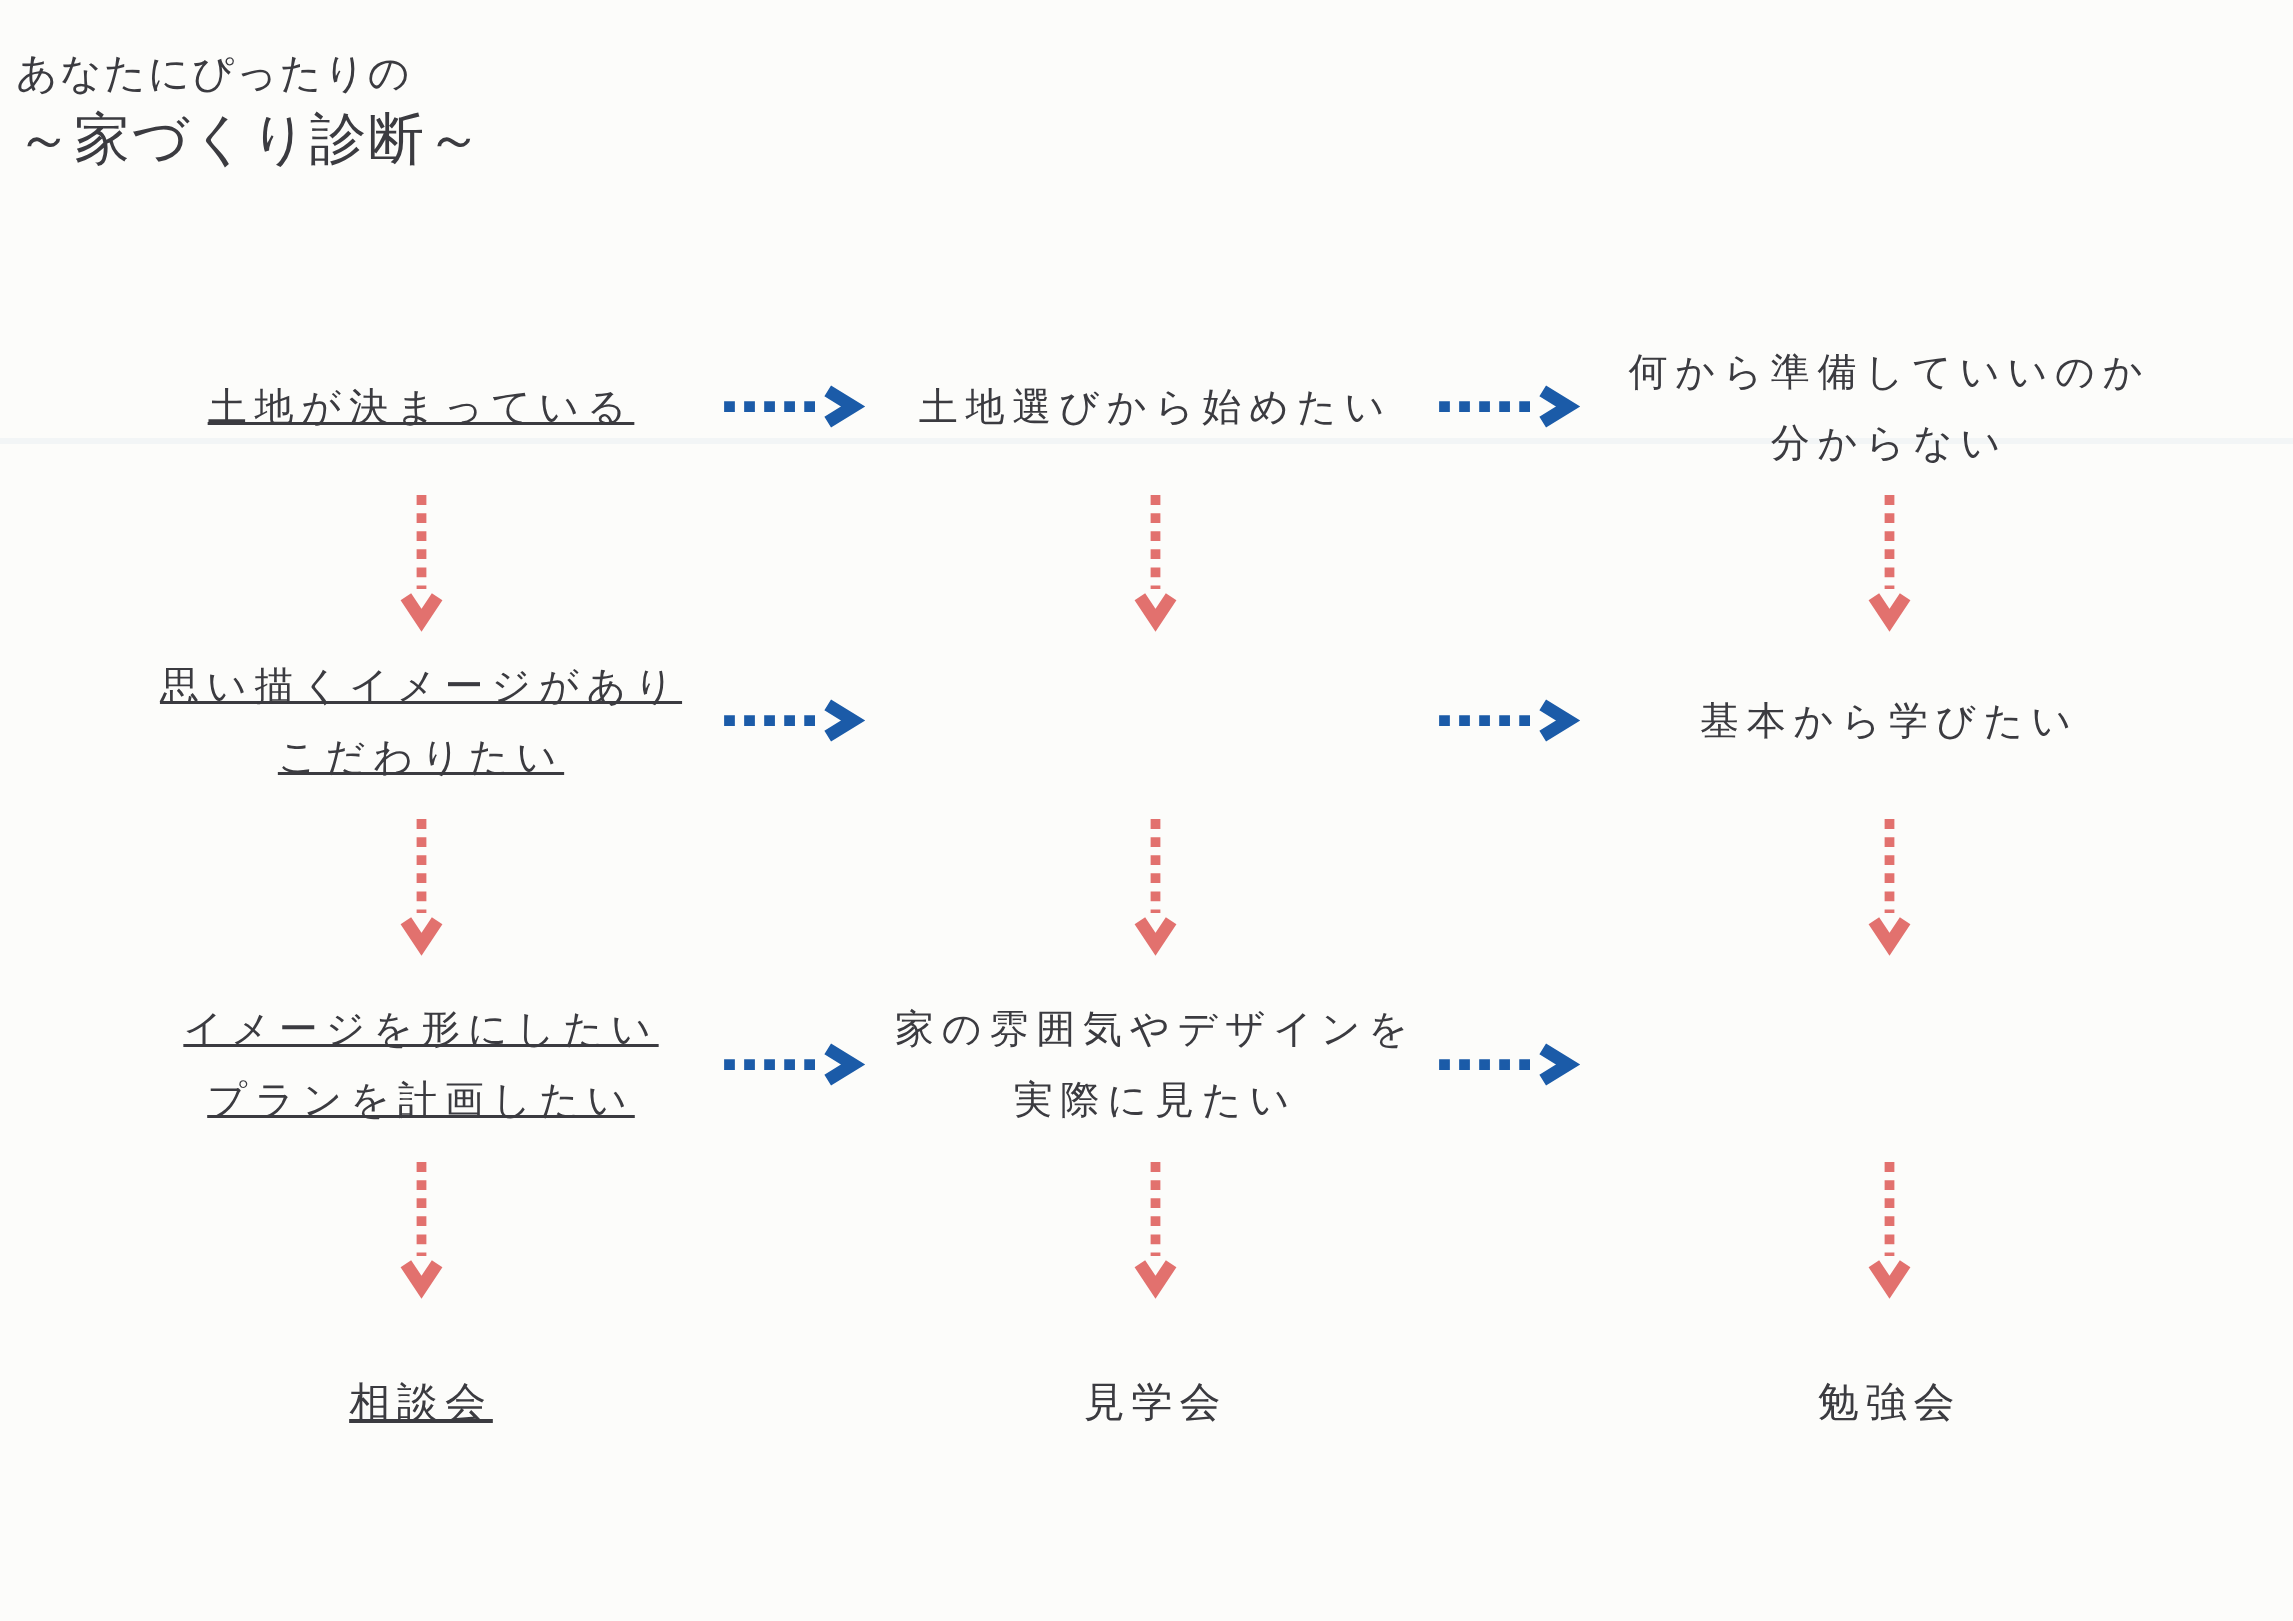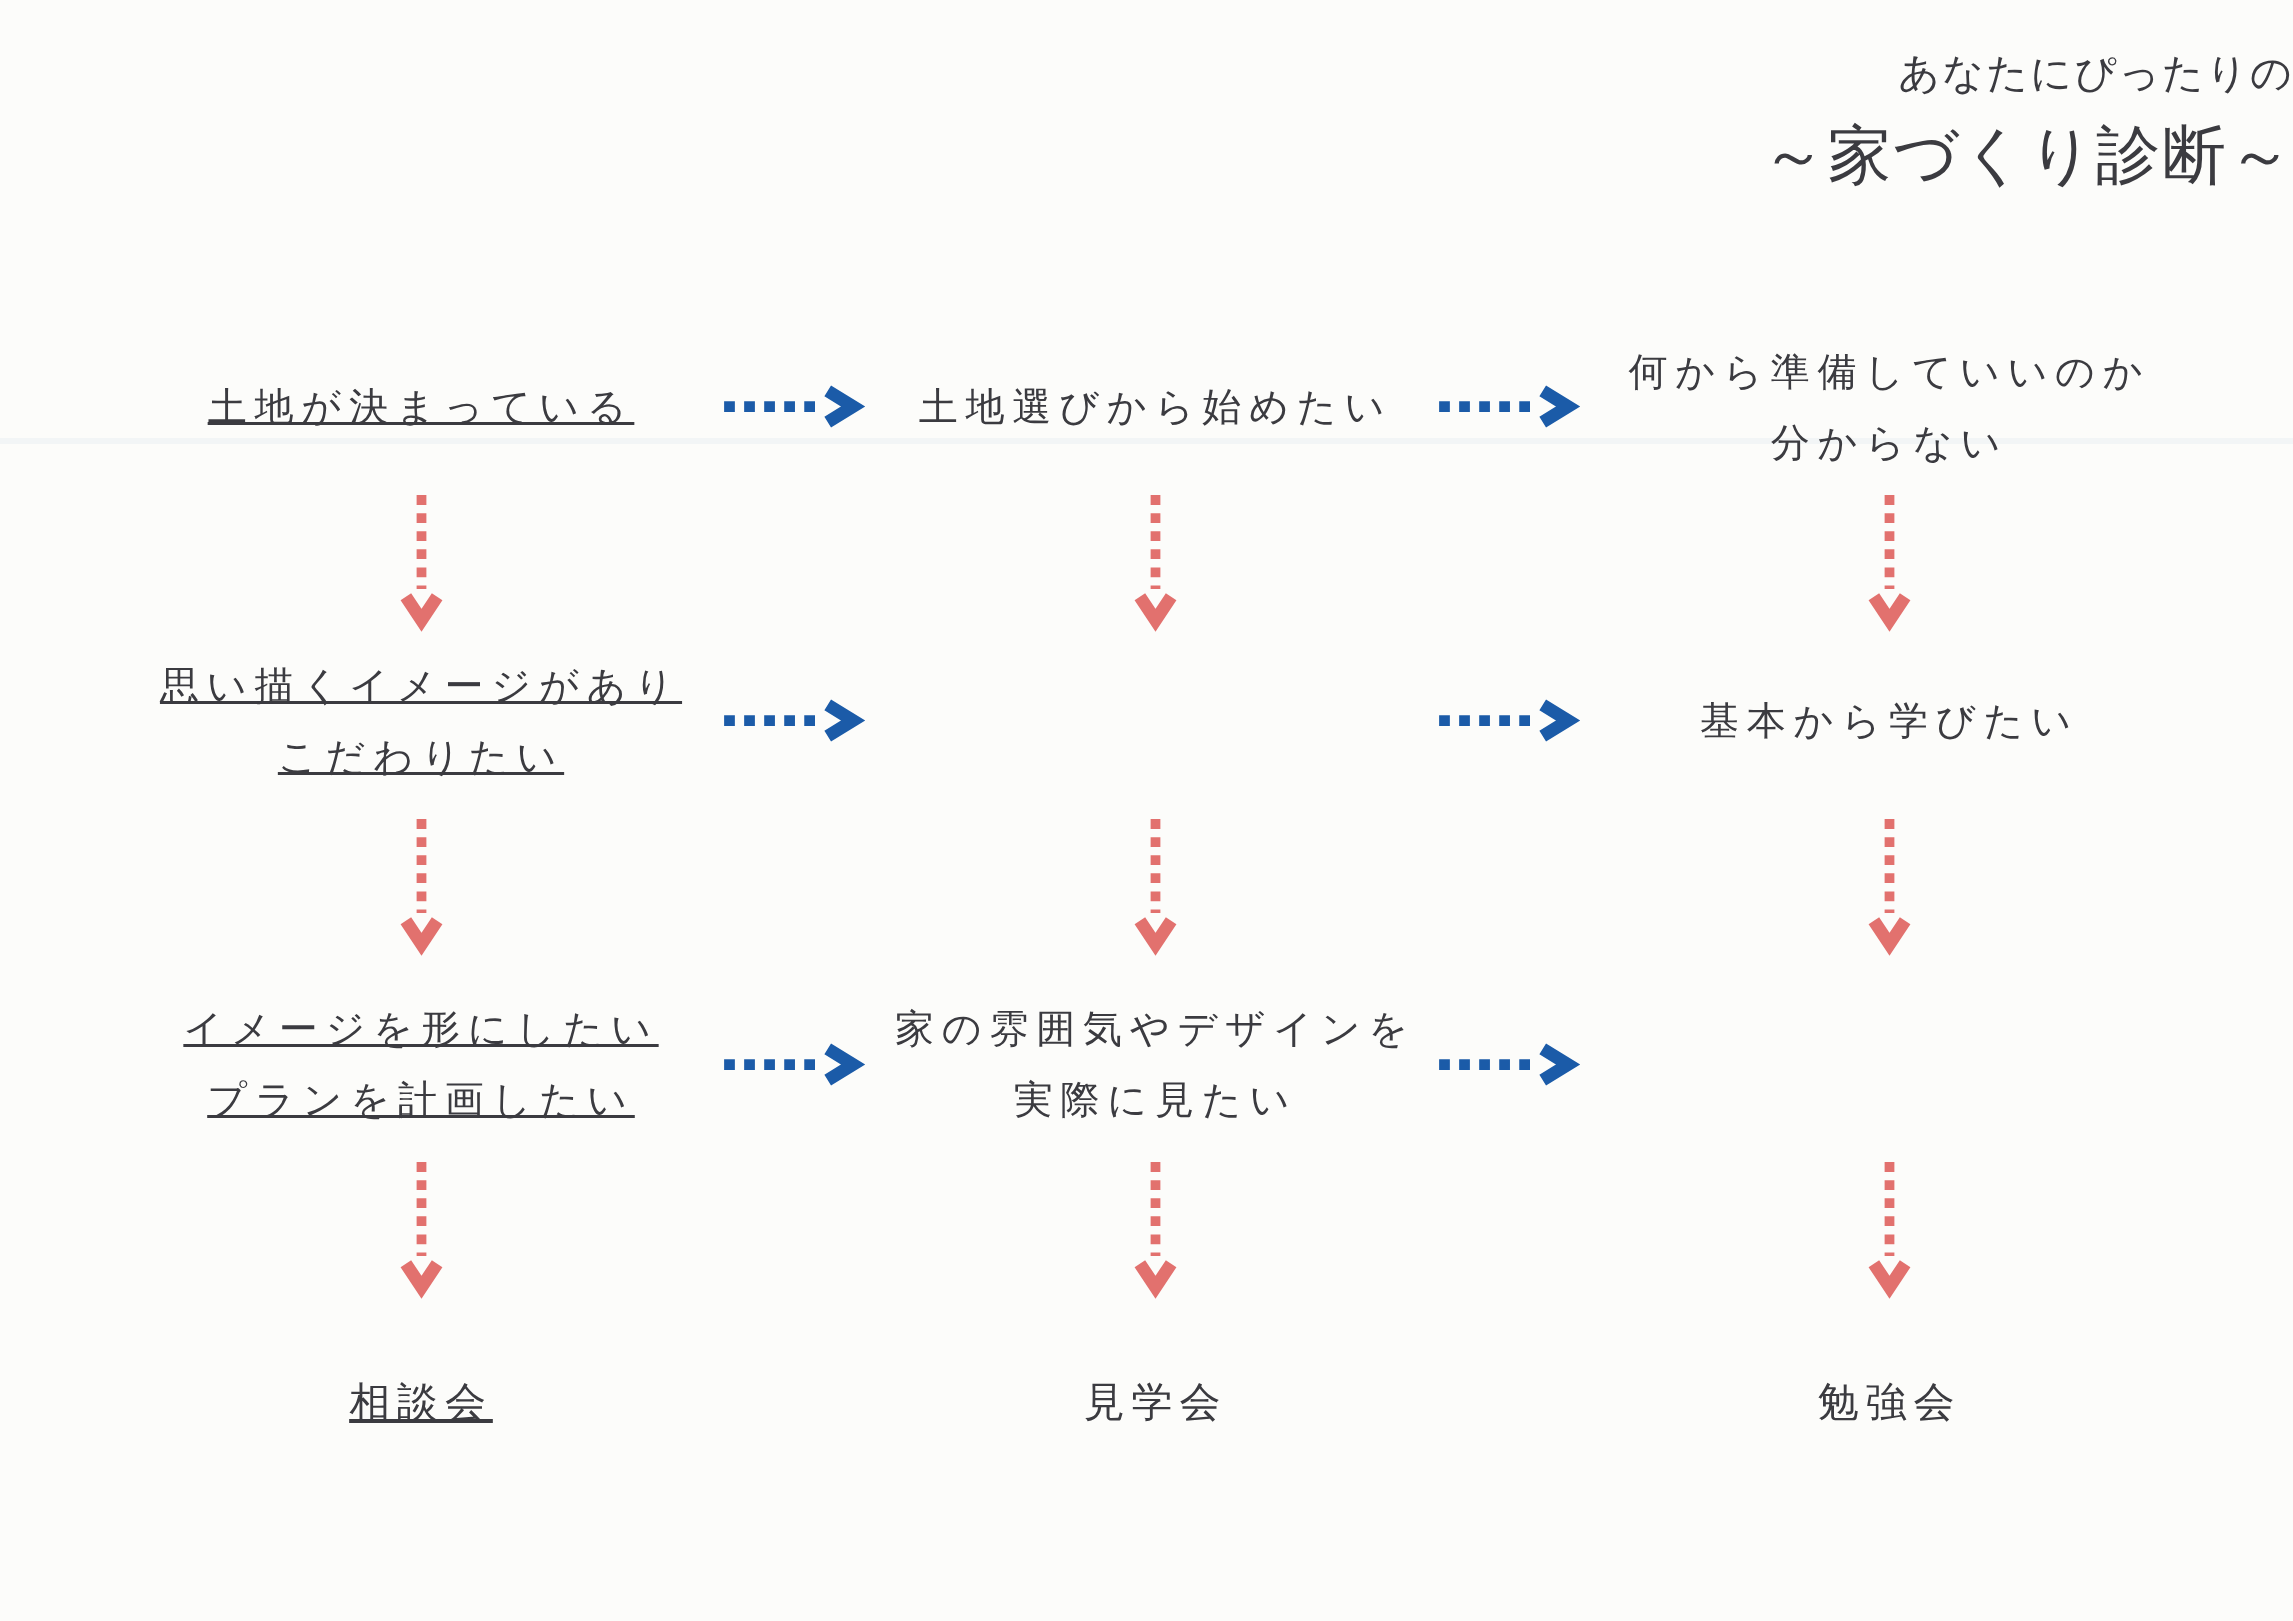--- a/index.html
+++ b/index.html
@@ -24,31 +24,31 @@
     position: absolute;
     left: 0; width: 100%;
     height: 5.9px;
     background: rgba(210, 225, 235, 0.25);
   }
   .title-block {
     position: absolute;
     top: 47px;
     left: 0;
     width: 100%;
-    text-align: right;
+    text-align: left;
     padding-left: 16px;
   }
   .title-subtitle {
     font-size: 41px;
     letter-spacing: 2px;
     line-height: 1.3;
   }
   .title-main {
-    margin-top: 18px;
-    font-size: 64px;
+    margin-top: 6px;
+    font-size: 56px;
     letter-spacing: 2px;
     line-height: 1.2;
   }
   .flow-grid {
     position: absolute;
     left: 137px;
     top: 323px;
     width: 2039px;
     display: grid;
     grid-template-columns: 568px 176px 549px 157px 588px;

